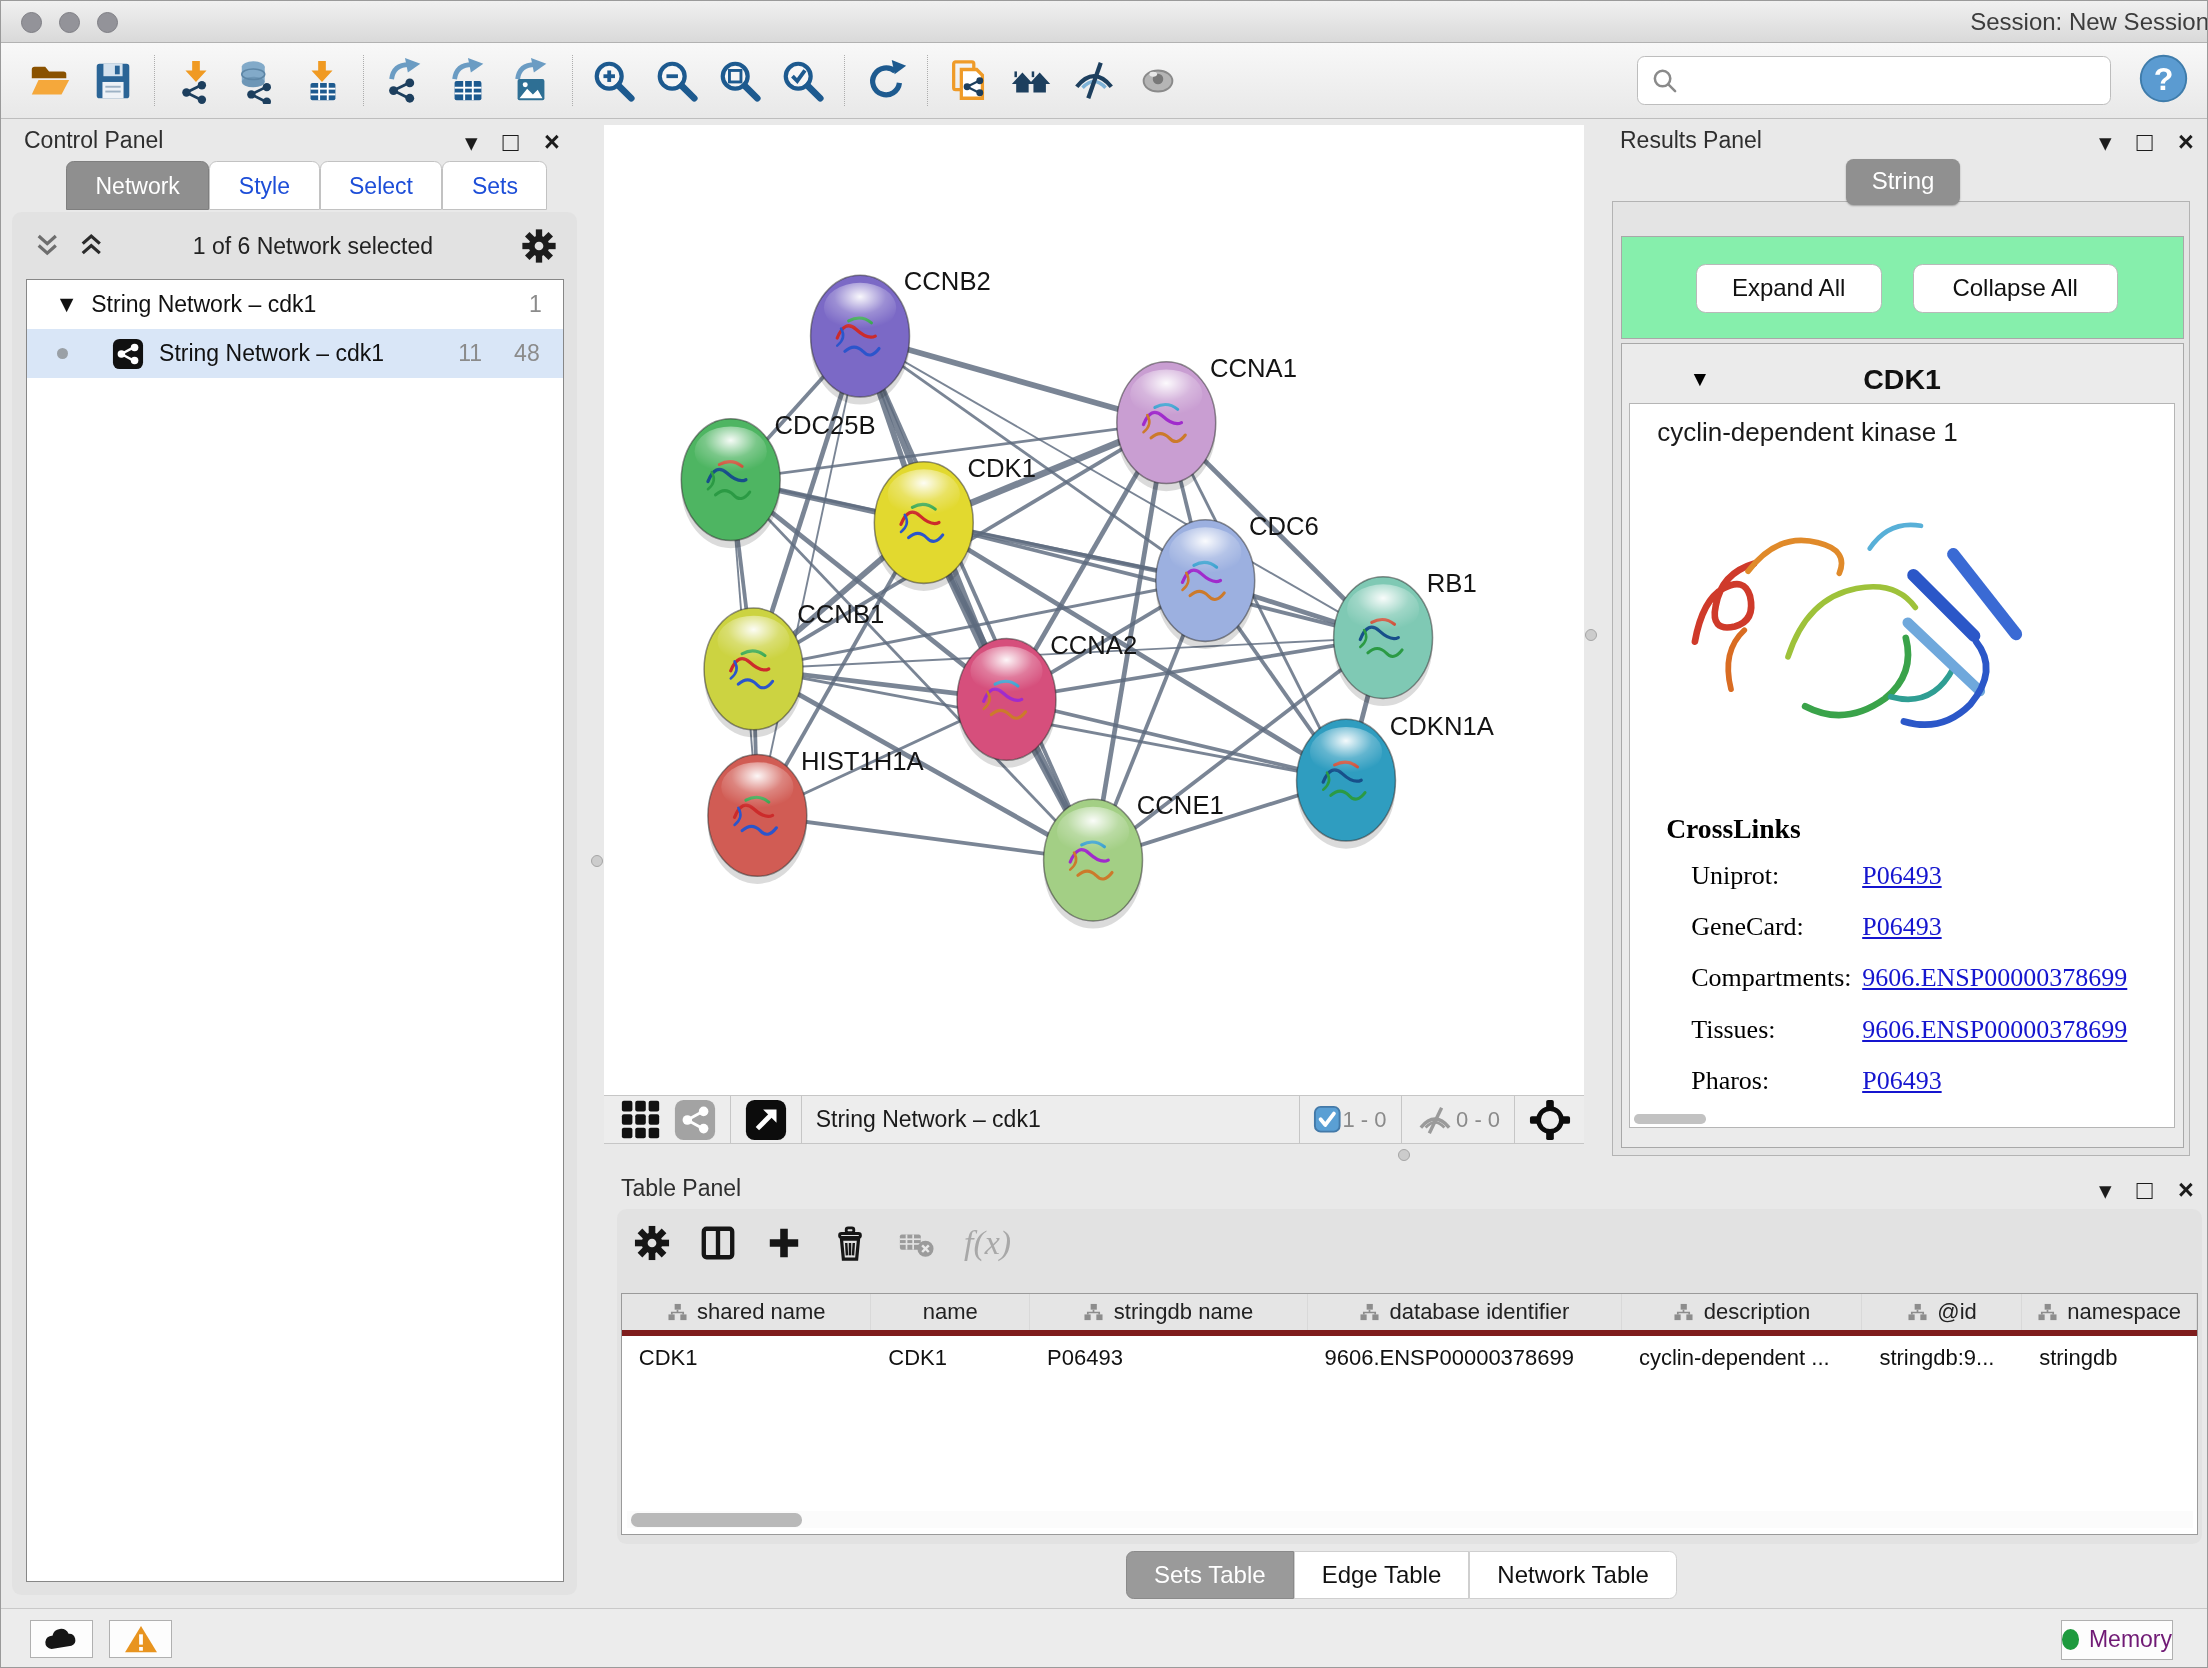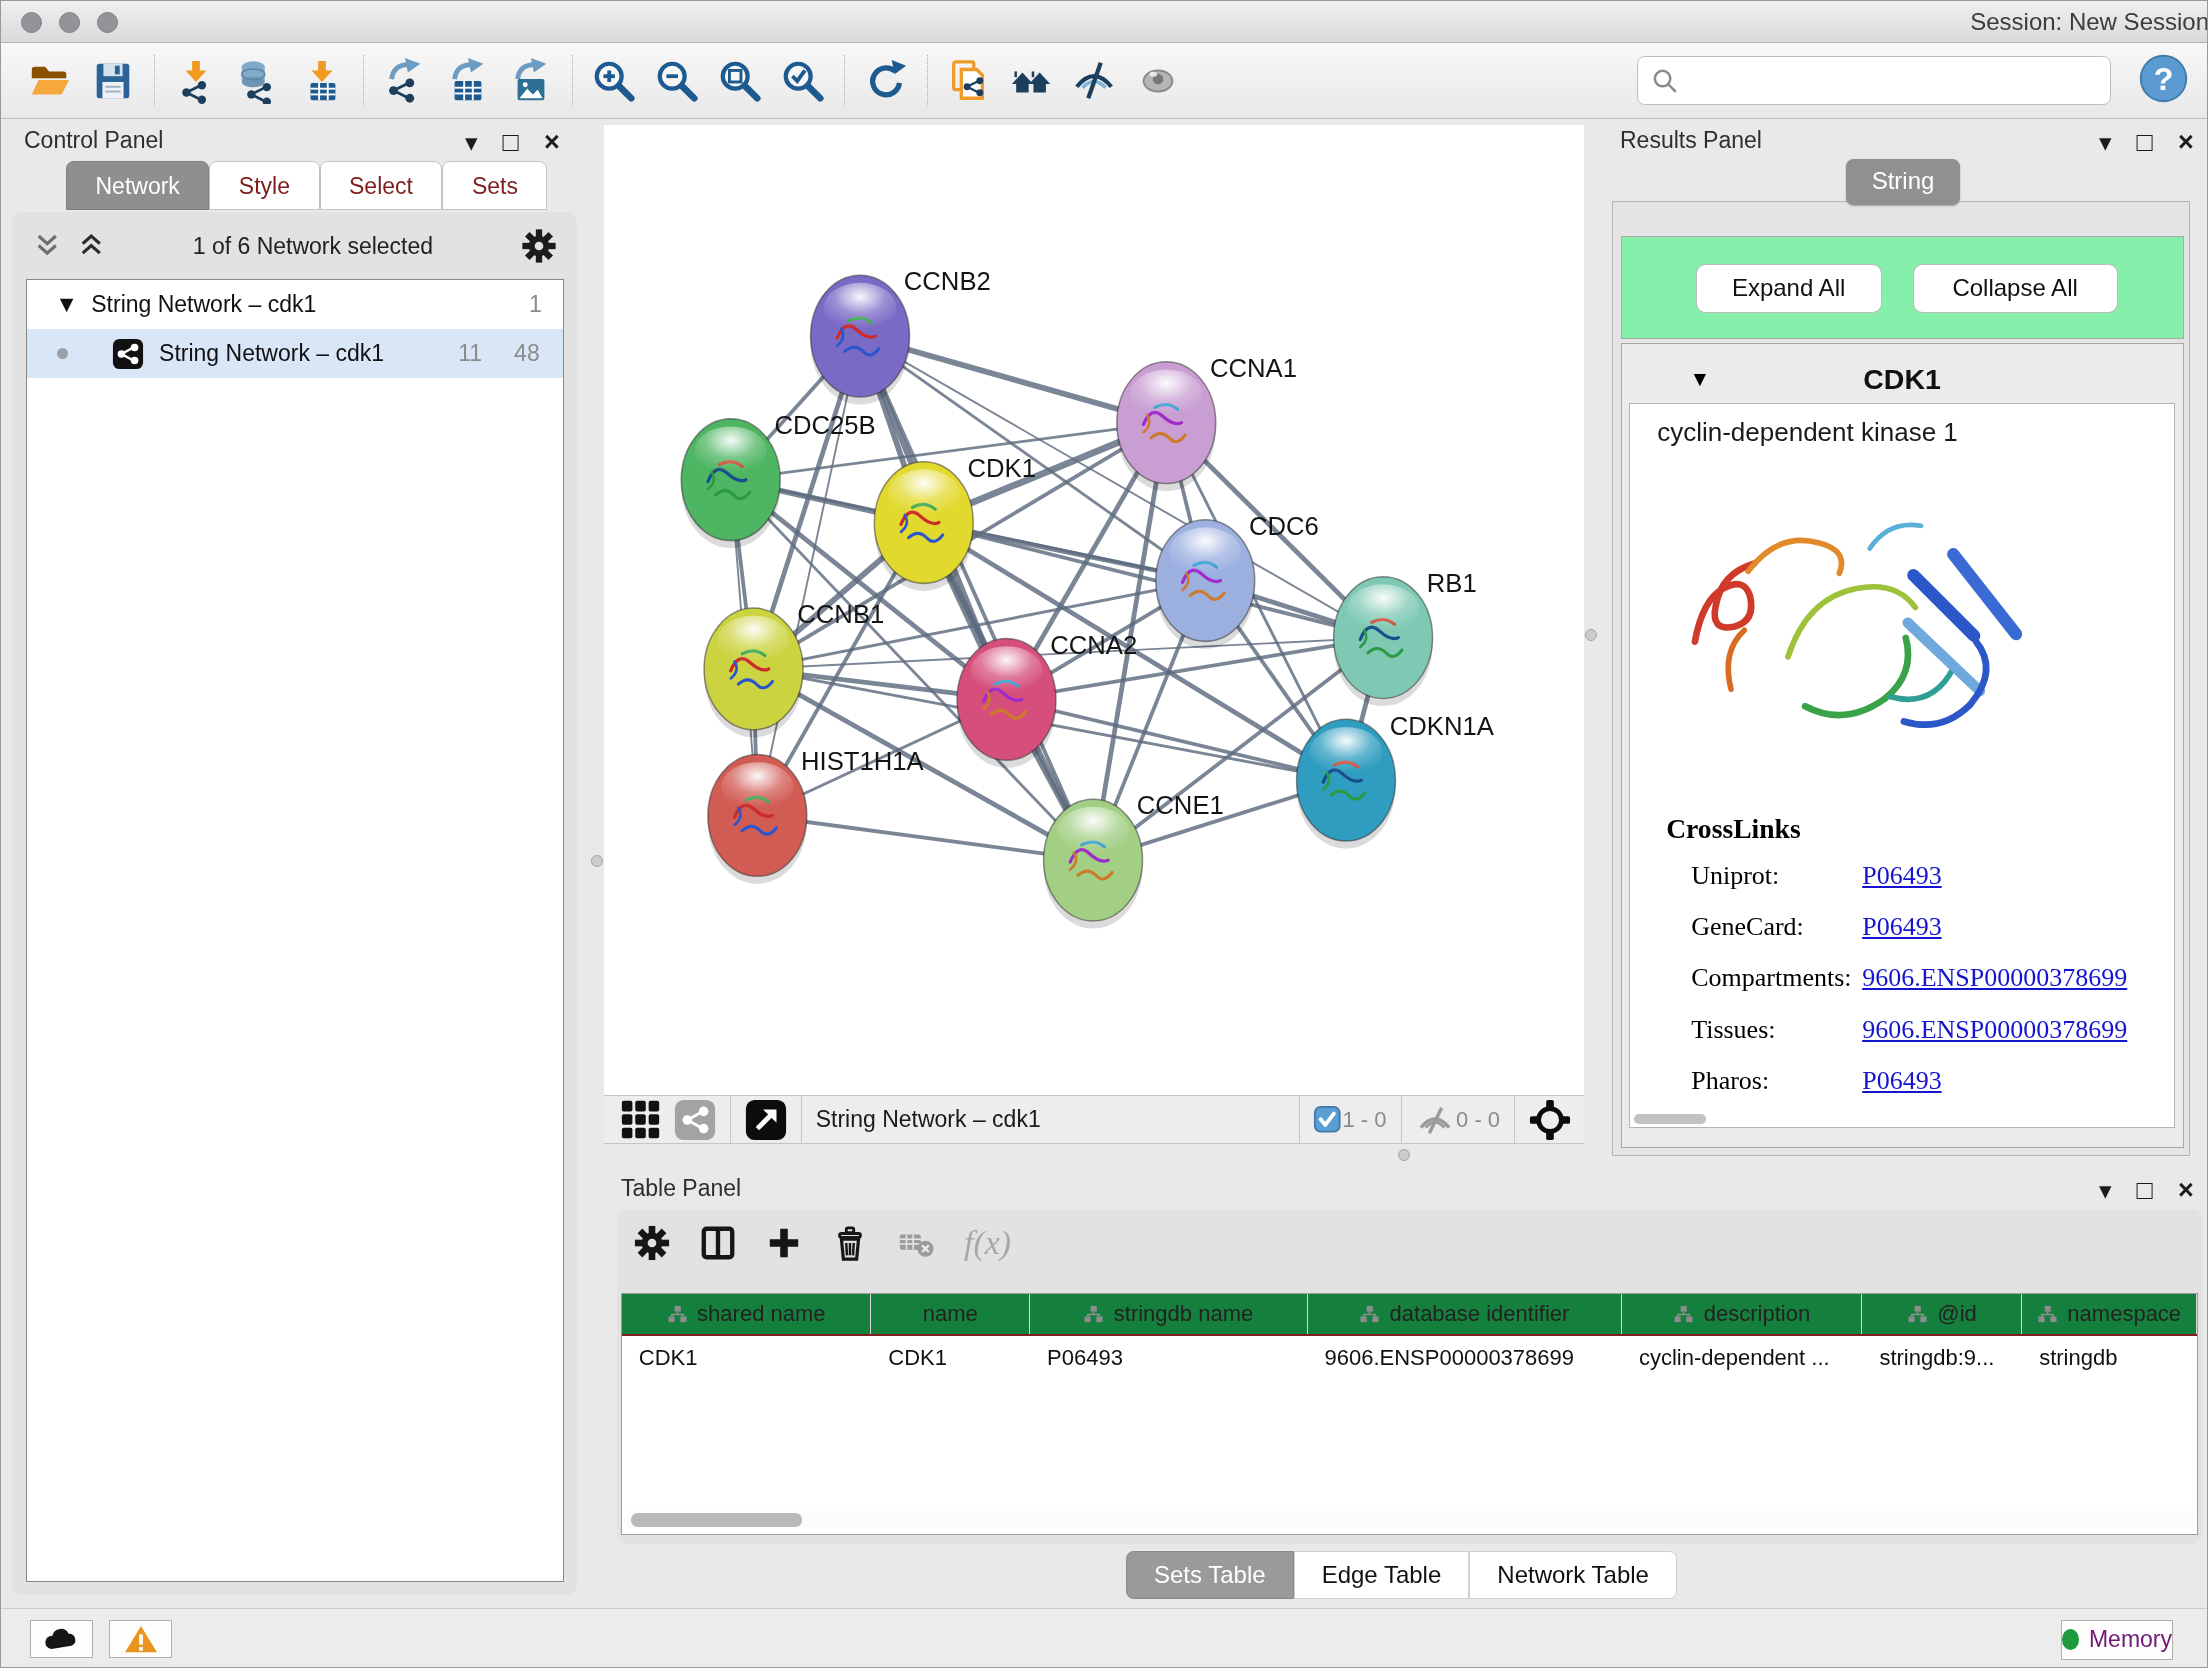--- a/index.html
+++ b/index.html
@@ -24,21 +24,21 @@
     background:#fff; border:1.9px solid #bdbdbd; border-radius:7.6px; display:flex; align-items:center; }
   .search-wrap input { border:none; outline:none; flex:1; font-size:23px; height:100%;
     background:transparent; font-family:"Liberation Sans", sans-serif; }
   .help-btn { position:absolute; left:2136px; top:51px; }
 
   
   .panel-head { position:absolute; font-size:23px; color:#2e2e2e; }
   .panel-ctls { position:absolute; display:flex; align-items:center; gap:25px; font-size:25px; color:#1c1c1c; }
   .panel-ctls .sq { font-size:27px; font-weight:bold; }
   .tab { display:inline-block; text-align:center; font-size:23px; background:#fff;
-    border:1px solid #c2c2c2; color:#7f1d1d; border-radius:7.6px 7.6px 0 0; }
+    border:1px solid #c2c2c2; color:#1d4ed8; border-radius:7.6px 7.6px 0 0; }
   .tab.sel { background:#8f8f8f; color:#fff; border-color:#7f7f7f; }
 
   
   .cp-tabs { position:absolute; left:65px; top:160px; display:flex; }
   .cp-tabs .tab { height:49px; line-height:48px; padding:0 28.5px; }
   .cp-inner { position:absolute; left:11.4px; top:211px; width:565px; height:1383px;
     background:#e2e2e2; border-radius:9.5px; }
   .cp-selrow { position:absolute; left:21px; top:13.3px; width:525px; height:42px;
     display:flex; align-items:center; }
   .cp-selrow .txt { flex:1; text-align:center; font-size:23px; color:#222; }
@@ -84,21 +84,21 @@
   .rp-minibar { position:absolute; left:3.8px; top:710px; width:72px; height:9.5px;
     background:#c2c2c2; border-radius:4.8px; }
 
   
   .tp-container { position:absolute; left:616px; top:1208px; width:1585px; height:335px;
     background:#e2e2e2; border-radius:9.5px; }
   .tp-toolbar { position:absolute; left:17px; top:15px; display:flex; align-items:center; gap:30px; }
   .tp-fx { font-family:"Liberation Serif", serif; font-style:italic; font-size:34px; color:#a8a8a8; }
   .tp-table { position:absolute; left:3.8px; top:84px; width:1577px; height:242px;
     background:#fff; border:1.9px solid #9a9a9a; overflow:hidden; }
-  .tp-hrow { display:flex; height:42px; background:#15803d; border-bottom:2px solid #7f1d1d;text-align:right; }
+  .tp-hrow { display:flex; height:42px; background:#e5e5e5; border-bottom:6px solid #7f1d1d;text-align:right; }
   .tp-hcell { display:flex; align-items:center; justify-content:center; gap:9.5px;
     font-size:22px; color:#222; border-right:1px solid #d9d9d9; overflow:hidden; white-space:nowrap; }
   .tp-drow { display:flex; height:44px; }
   .tp-dcell { font-size:22px; color:#111; padding:8.6px 0 0 17px; overflow:hidden; white-space:nowrap; }
   .tp-scroll { position:absolute; left:5.7px; bottom:5.7px; width:1566px; height:17px; background:#fbfbfb; }
   .tp-thumb { position:absolute; left:3.8px; top:1.9px; width:171px; height:13.3px; background:#b9b9b9; border-radius:6.7px; }
   .tp-tabs { position:absolute; left:1125px; top:1550px; display:flex; }
   .tp-tabs .btab { height:48px; line-height:46px; padding:0 27px; background:#fff;
     border:1px solid #cfcfcf; font-size:24px; color:#111; }
   .tp-tabs .btab:first-child { border-radius:7.6px 0 0 7.6px; }

